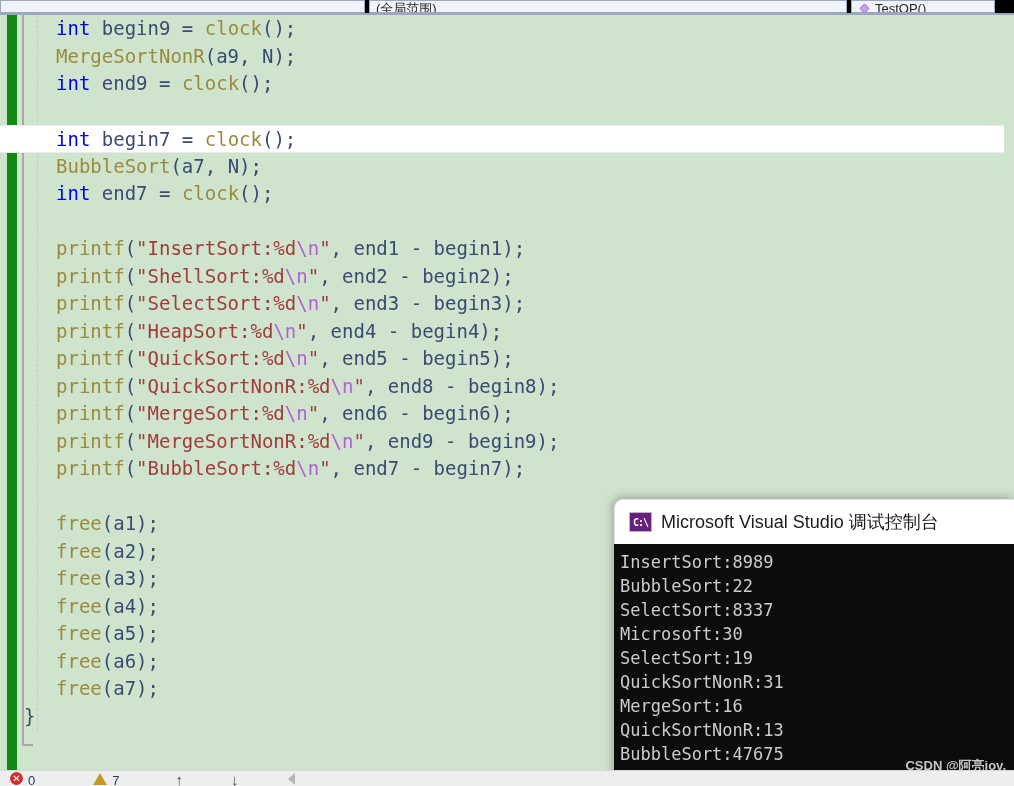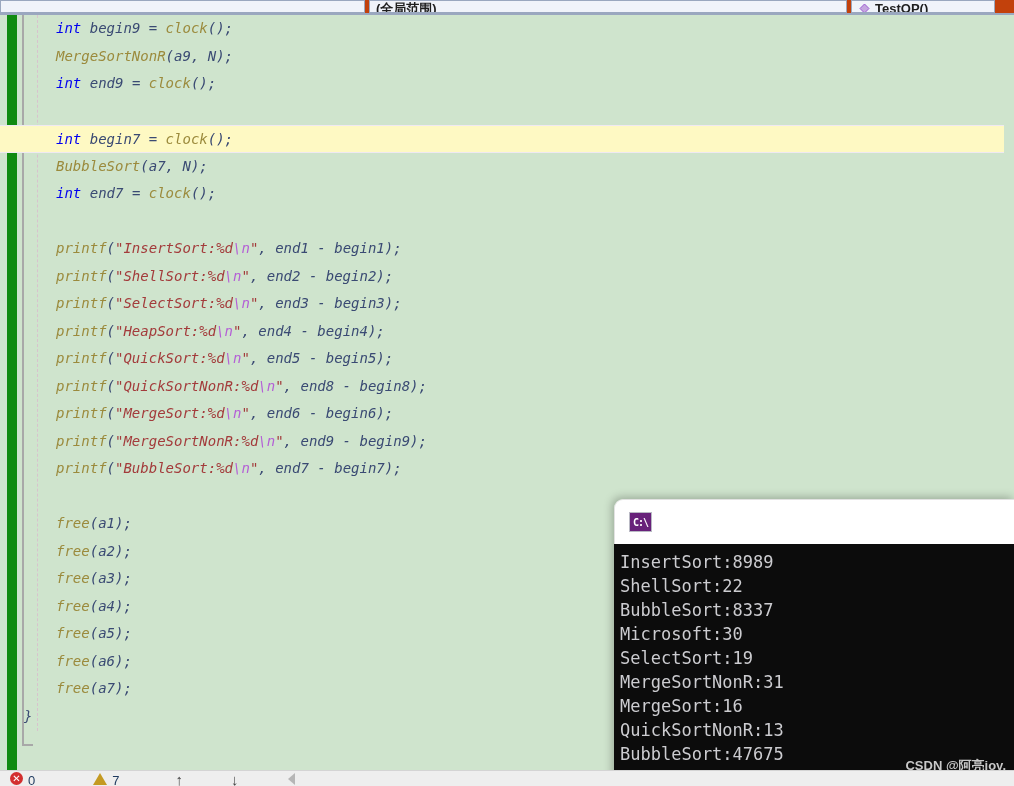--- a/index.html
+++ b/index.html
@@ -6,22 +6,22 @@
   body{
     width:1014px;height:786px;overflow:hidden;position:relative;
     background:#ffffff;
     font-family:"Liberation Sans", sans-serif;
     -webkit-font-smoothing:antialiased;
   }
 
   
   #nav-bar{
     position:absolute;left:0;top:0;width:1014px;height:15px;
-    background:#c2410c;border-bottom:2px solid #9aa7bf;box-sizing:border-box;
-    display:flex;align-items:flex-end;font-weight:bold;
+    background:#000000;border-bottom:2px solid #9aa7bf;box-sizing:border-box;
+    display:flex;align-items:flex-end;
   }
   .nav-combo{
     height:13px;background:#f0f3fa;border:1px solid #9aa7bf;box-sizing:border-box;
     font-size:13px;color:#1e1e1e;line-height:12px;overflow:hidden;white-space:nowrap;
     display:flex;align-items:flex-end;padding:0 6px;
   }
   #nav-combo-scope1{width:365px;margin-right:4px;}
   #nav-combo-scope2{width:478px;margin-right:4px;position:relative;}
   #nav-combo-member{width:144px;position:relative;}
   .nav-combo .combo-text{position:relative;top:3px;}
@@ -45,28 +45,27 @@
     position:absolute;left:22px;top:729px;width:11px;height:2px;background:#a8a8a8;
   }
   #indent-guide{
     position:absolute;left:37px;top:0;width:0;height:716px;
     border-left:1px dashed #d8c2cd;
   }
 
   #code{
     position:absolute;left:0;top:0;width:1004px;
     font-family:"DejaVu Sans Mono","Liberation Mono",monospace;
-    font-size:14px;line-height:27.5px;
+    font-size:19px;line-height:27.5px;
     white-space:pre;
-    font-style:italic;
   }
   .cl{height:27.5px;padding-left:56px;box-sizing:border-box;}
   .cl.brace{padding-left:24px;}
   .cl.current{
-    background:#fef9c3;border-top:1px solid #efe9f2;border-bottom:1px solid #efe9f2;
+    background:#ffffff;border-top:1px solid #efe9f2;border-bottom:1px solid #efe9f2;
     height:27.5px;box-sizing:border-box;
   }
 
   
   .kw{color:#0000f0;}
   .fn{color:#9b8a3c;}
   .id{color:#3a4a73;}
   .op{color:#3a4a73;}
   .str{color:#a33b3b;}
   .esc{color:#b45fd6;}
@@ -150,23 +149,24 @@
   <div id="change-bar"></div>
   <div id="outline-line"></div>
   <div id="outline-foot"></div>
   <div id="indent-guide"></div>
   <div id="code"><div class="cl"><span class="kw">int</span><span class="op"> </span><span class="id">begin9</span><span class="op"> = </span><span class="fn">clock</span><span class="op">();</span></div><div class="cl"><span class="fn">MergeSortNonR</span><span class="op">(</span><span class="id">a9</span><span class="op">, </span><span class="id">N</span><span class="op">);</span></div><div class="cl"><span class="kw">int</span><span class="op"> </span><span class="id">end9</span><span class="op"> = </span><span class="fn">clock</span><span class="op">();</span></div><div class="cl">&nbsp;</div><div class="cl current"><span class="kw">int</span><span class="op"> </span><span class="id">begin7</span><span class="op"> = </span><span class="fn">clock</span><span class="op">();</span></div><div class="cl"><span class="fn">BubbleSort</span><span class="op">(</span><span class="id">a7</span><span class="op">, </span><span class="id">N</span><span class="op">);</span></div><div class="cl"><span class="kw">int</span><span class="op"> </span><span class="id">end7</span><span class="op"> = </span><span class="fn">clock</span><span class="op">();</span></div><div class="cl">&nbsp;</div><div class="cl"><span class="fn">printf</span><span class="op">(</span><span class="str">"InsertSort:%d</span><span class="esc">\n</span><span class="str">"</span><span class="op">, </span><span class="id">end1</span><span class="op"> - </span><span class="id">begin1</span><span class="op">);</span></div><div class="cl"><span class="fn">printf</span><span class="op">(</span><span class="str">"ShellSort:%d</span><span class="esc">\n</span><span class="str">"</span><span class="op">, </span><span class="id">end2</span><span class="op"> - </span><span class="id">begin2</span><span class="op">);</span></div><div class="cl"><span class="fn">printf</span><span class="op">(</span><span class="str">"SelectSort:%d</span><span class="esc">\n</span><span class="str">"</span><span class="op">, </span><span class="id">end3</span><span class="op"> - </span><span class="id">begin3</span><span class="op">);</span></div><div class="cl"><span class="fn">printf</span><span class="op">(</span><span class="str">"HeapSort:%d</span><span class="esc">\n</span><span class="str">"</span><span class="op">, </span><span class="id">end4</span><span class="op"> - </span><span class="id">begin4</span><span class="op">);</span></div><div class="cl"><span class="fn">printf</span><span class="op">(</span><span class="str">"QuickSort:%d</span><span class="esc">\n</span><span class="str">"</span><span class="op">, </span><span class="id">end5</span><span class="op"> - </span><span class="id">begin5</span><span class="op">);</span></div><div class="cl"><span class="fn">printf</span><span class="op">(</span><span class="str">"QuickSortNonR:%d</span><span class="esc">\n</span><span class="str">"</span><span class="op">, </span><span class="id">end8</span><span class="op"> - </span><span class="id">begin8</span><span class="op">);</span></div><div class="cl"><span class="fn">printf</span><span class="op">(</span><span class="str">"MergeSort:%d</span><span class="esc">\n</span><span class="str">"</span><span class="op">, </span><span class="id">end6</span><span class="op"> - </span><span class="id">begin6</span><span class="op">);</span></div><div class="cl"><span class="fn">printf</span><span class="op">(</span><span class="str">"MergeSortNonR:%d</span><span class="esc">\n</span><span class="str">"</span><span class="op">, </span><span class="id">end9</span><span class="op"> - </span><span class="id">begin9</span><span class="op">);</span></div><div class="cl"><span class="fn">printf</span><span class="op">(</span><span class="str">"BubbleSort:%d</span><span class="esc">\n</span><span class="str">"</span><span class="op">, </span><span class="id">end7</span><span class="op"> - </span><span class="id">begin7</span><span class="op">);</span></div><div class="cl">&nbsp;</div><div class="cl"><span class="fn">free</span><span class="op">(</span><span class="id">a1</span><span class="op">);</span></div><div class="cl"><span class="fn">free</span><span class="op">(</span><span class="id">a2</span><span class="op">);</span></div><div class="cl"><span class="fn">free</span><span class="op">(</span><span class="id">a3</span><span class="op">);</span></div><div class="cl"><span class="fn">free</span><span class="op">(</span><span class="id">a4</span><span class="op">);</span></div><div class="cl"><span class="fn">free</span><span class="op">(</span><span class="id">a5</span><span class="op">);</span></div><div class="cl"><span class="fn">free</span><span class="op">(</span><span class="id">a6</span><span class="op">);</span></div><div class="cl"><span class="fn">free</span><span class="op">(</span><span class="id">a7</span><span class="op">);</span></div><div class="cl brace"><span class="op">}</span></div></div>
 </div>
 
 <div id="console-window">
   <div id="console-titlebar">
     <span id="console-app-icon">C:\</span>
+    <span id="console-title">Microsoft Visual Studio 调试控制台</span>
   </div>
   <div id="console-body">
-    <div id="console-output"><div>InsertSort:8989</div><div>ShellSort:22</div><div>BubbleSort:8337</div><div>Microsoft:30</div><div>SelectSort:19</div><div>MergeSortNonR:31</div><div>MergeSort:16</div><div>QuickSortNonR:13</div><div>BubbleSort:47675</div></div>
+    <div id="console-output"><div>InsertSort:8989</div><div>BubbleSort:22</div><div>SelectSort:8337</div><div>Microsoft:30</div><div>SelectSort:19</div><div>QuickSortNonR:31</div><div>MergeSort:16</div><div>QuickSortNonR:13</div><div>BubbleSort:47675</div></div>
     <div id="console-watermark">CSDN @阿亮joy.</div>
   </div>
 </div>
 
 <div id="status-bar">
   <div class="status-item" style="margin-left:10px;">
     <span id="err-icon">✕</span>
     <span class="status-count">0</span>
   </div>
   <div class="status-item" style="margin-left:58px;">

